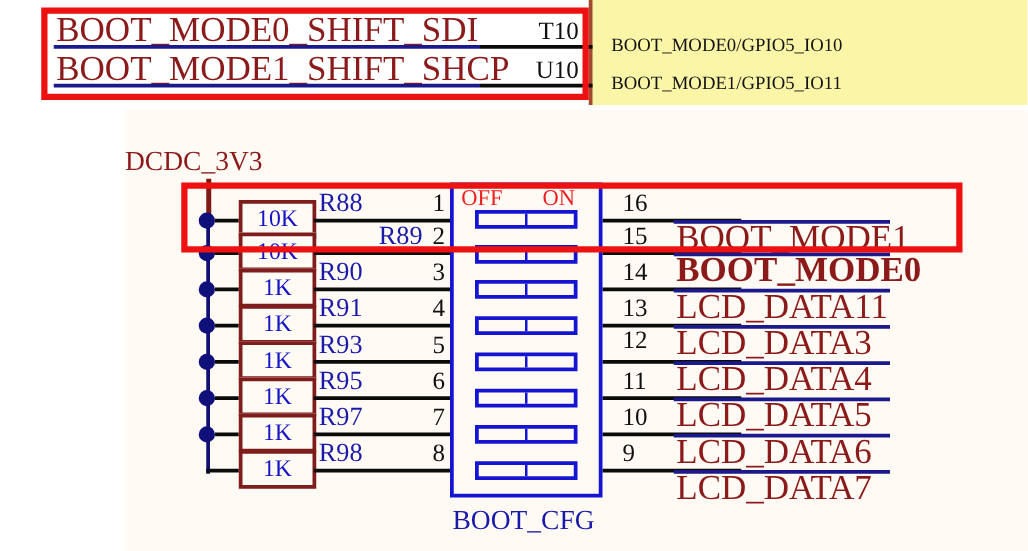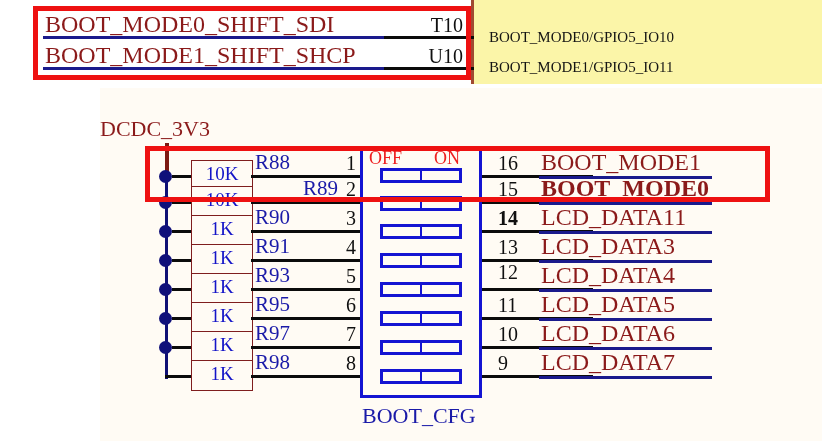--- a/index.html
+++ b/index.html
@@ -8,33 +8,33 @@
 
   .abs{position:absolute;}
 
   
   #top-left-panel{left:0;top:0;width:471px;height:84px;background:#ffffff;}
   #top-right-panel{left:471px;top:0;width:351px;height:84px;background:#fbf5a8;
                    border-left:3px solid #a04a32;box-sizing:border-box;}
   #lower-panel{left:100px;top:88px;width:722px;height:353px;background:#fffbf4;}
 
   
-  .netlabel{color:#8b1a1a;font-size:24px;line-height:21px;white-space:nowrap;}
+  .netlabel{color:#8b1a1a;font-size:28px;line-height:21px;white-space:nowrap;margin-top:28px;}
   .netlabel-yellow{color:#141414;font-size:15px;line-height:21px;white-space:nowrap;}
   .underline-navy{background:#1a1a8c;height:3px;}
   .wire-black{background:#0b0b0b;height:3px;}
   .wire-navy{background:#101075;width:3px;}
   .wire-dkred{background:#7d1a13;width:4px;}
   .redbox{border:5px solid #ee1111;box-sizing:border-box;background:transparent;}
 
   
   .dot{width:13px;height:13px;border-radius:50%;background:#10107a;}
 
   
-  .res{border:1px solid #7f1d1d;background:#fffbf4;box-sizing:border-box;
+  .res{border:3px solid #7f1d1d;background:#fffbf4;box-sizing:border-box;
        color:#1414c8;font-size:19px;line-height:25px;text-align:center;}
 
   
   .desig{color:#1a1aa8;font-size:21px;line-height:21px;}
   .pinnum{color:#101010;font-size:20px;line-height:20px;text-align:right;}
   .pinnum-l{color:#101010;font-size:20px;line-height:20px;text-align:left;}
 
   
   #sw-body{border:3px solid #1414d2;background:#fffbf4;box-sizing:border-box;}
   .sw-cell{border:3px solid #1414d2;background:#fffbf4;box-sizing:border-box;
@@ -98,21 +98,21 @@
 <div class="abs netlabel" style="left:541px;top:178px;font-weight:bold;"><span>BOOT_MODE0</span></div>
 <div class="abs underline-navy" style="left:539px;top:202px;width:173px;"></div>
 
 <div class="abs dot" style="left:159px;top:225px;"></div>
 <div class="abs wire-black" style="left:172px;top:230px;width:22px;"></div>
 <div class="abs res" style="left:191px;top:215px;width:62px;height:31px;"><span>1K</span></div>
 <div class="abs wire-black" style="left:251px;top:230px;width:112px;"></div>
 <div class="abs desig" style="left:255px;top:207px;"><span>R90</span></div>
 <div class="abs pinnum" style="left:300px;top:208px;width:56px;"><span>3</span></div>
 <div class="abs wire-black" style="left:481px;top:230px;width:112px;"></div>
-<div class="abs pinnum-l" style="left:498px;top:208px;width:36px;font-weight:bold;"><span>14</span></div>
+<div class="abs pinnum-l" style="left:498px;top:208px;width:36px;"><span>14</span></div>
 <div class="abs netlabel" style="left:541px;top:207px;"><span>LCD_DATA11</span></div>
 <div class="abs underline-navy" style="left:539px;top:231px;width:173px;"></div>
 
 <div class="abs dot" style="left:159px;top:254px;"></div>
 <div class="abs wire-black" style="left:172px;top:259px;width:22px;"></div>
 <div class="abs res" style="left:191px;top:244px;width:62px;height:31px;"><span>1K</span></div>
 <div class="abs wire-black" style="left:251px;top:259px;width:112px;"></div>
 <div class="abs desig" style="left:255px;top:236px;"><span>R91</span></div>
 <div class="abs pinnum" style="left:300px;top:237px;width:56px;"><span>4</span></div>
 <div class="abs wire-black" style="left:481px;top:259px;width:112px;"></div>

